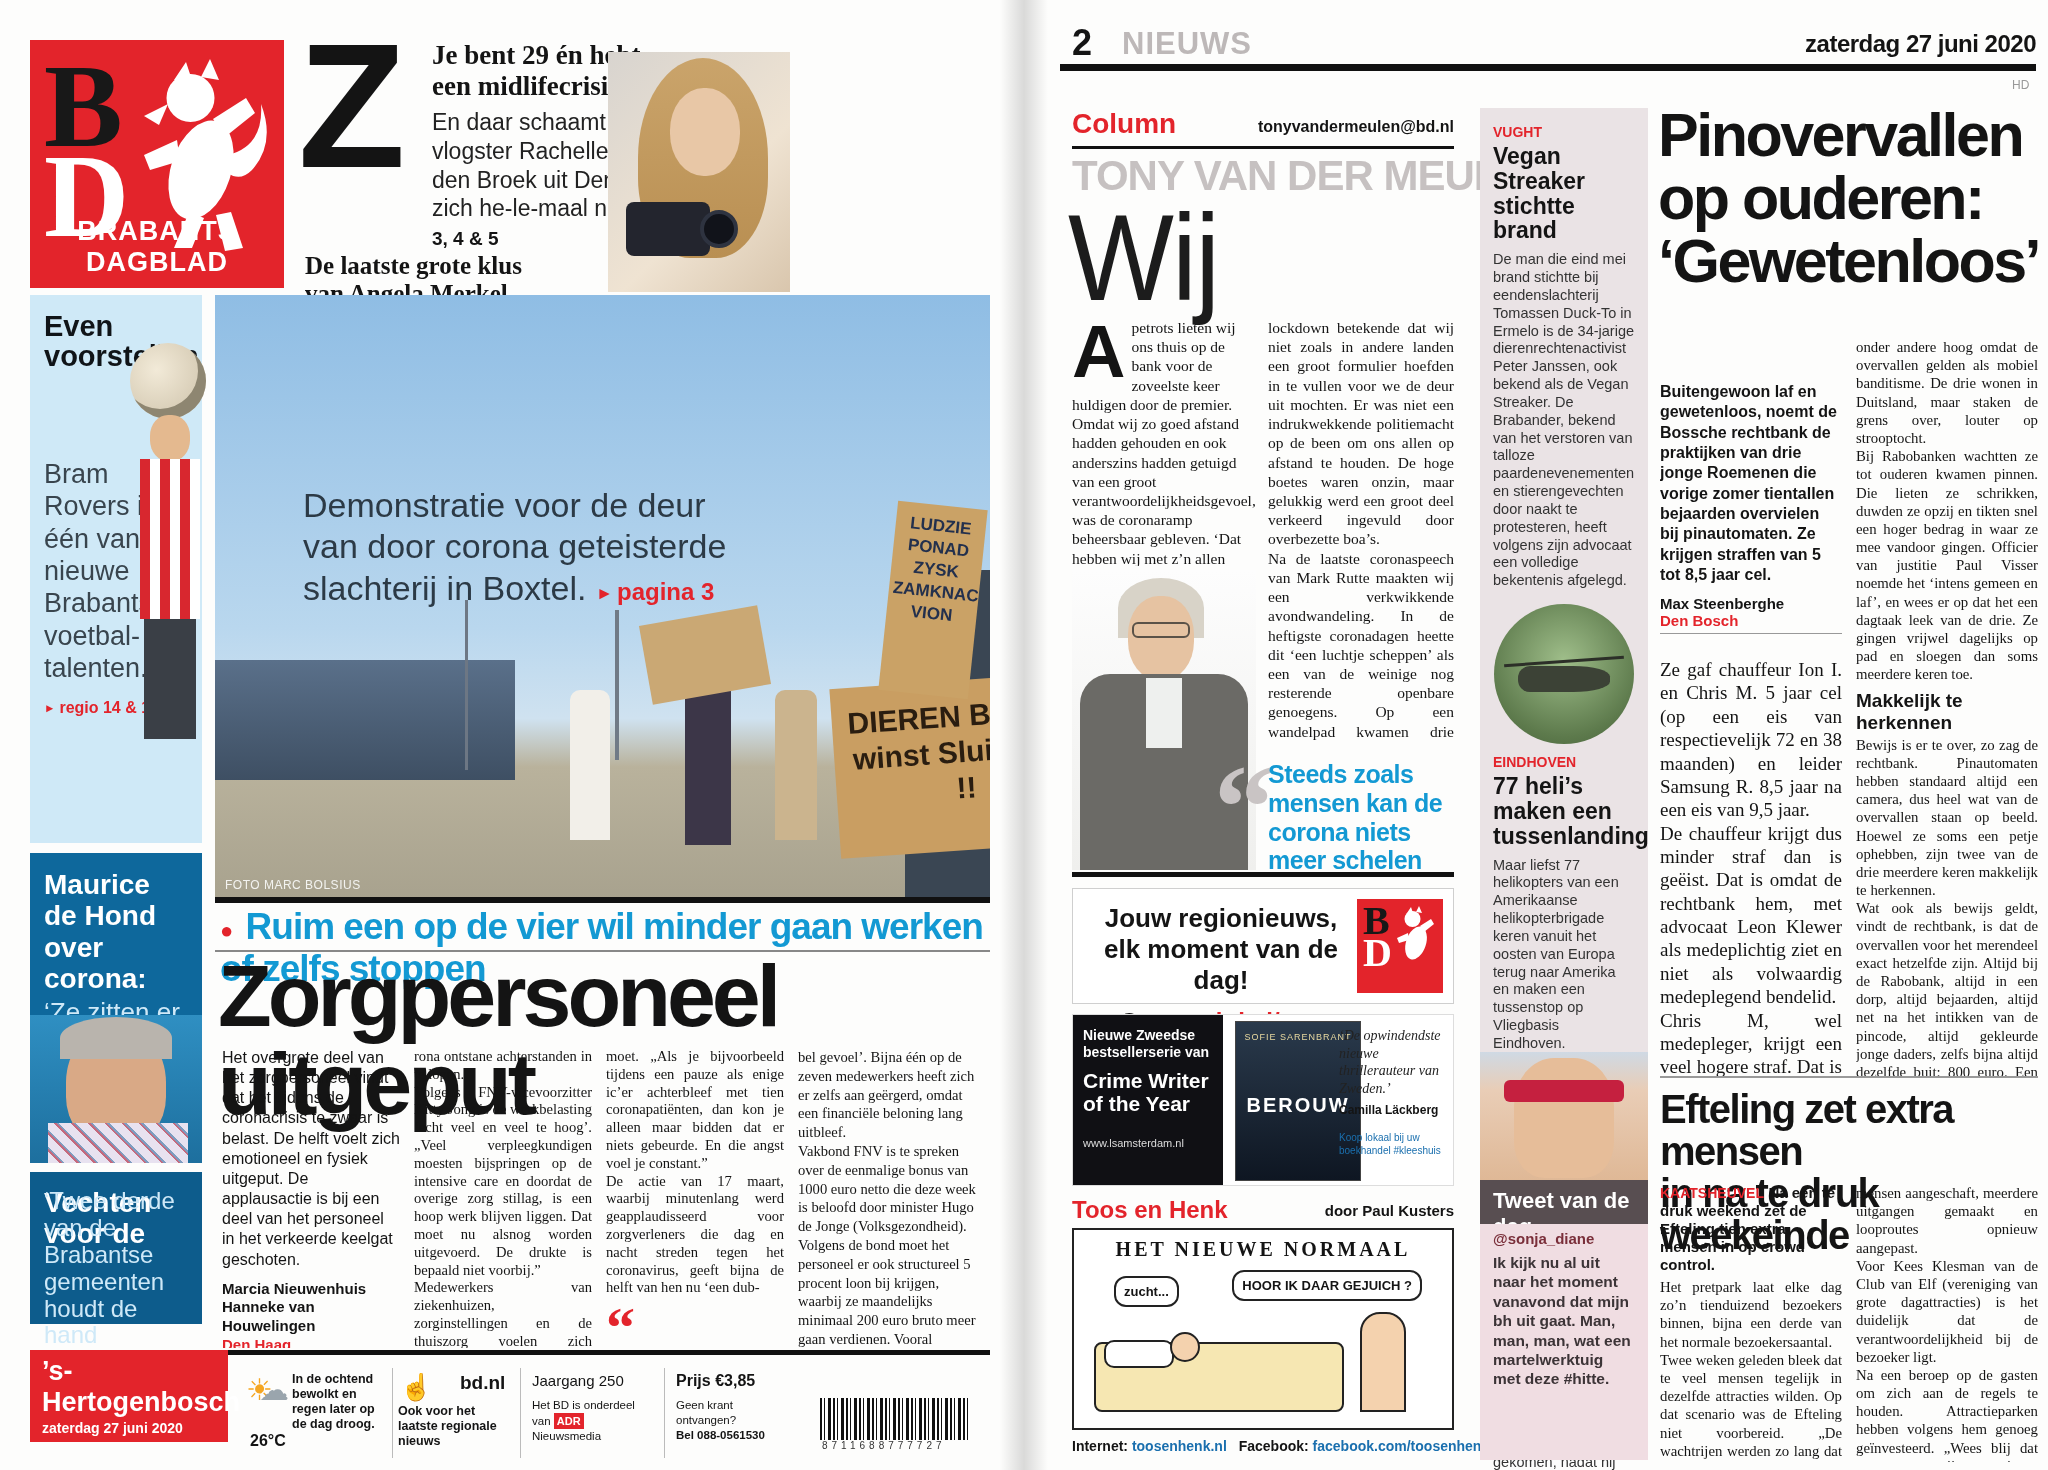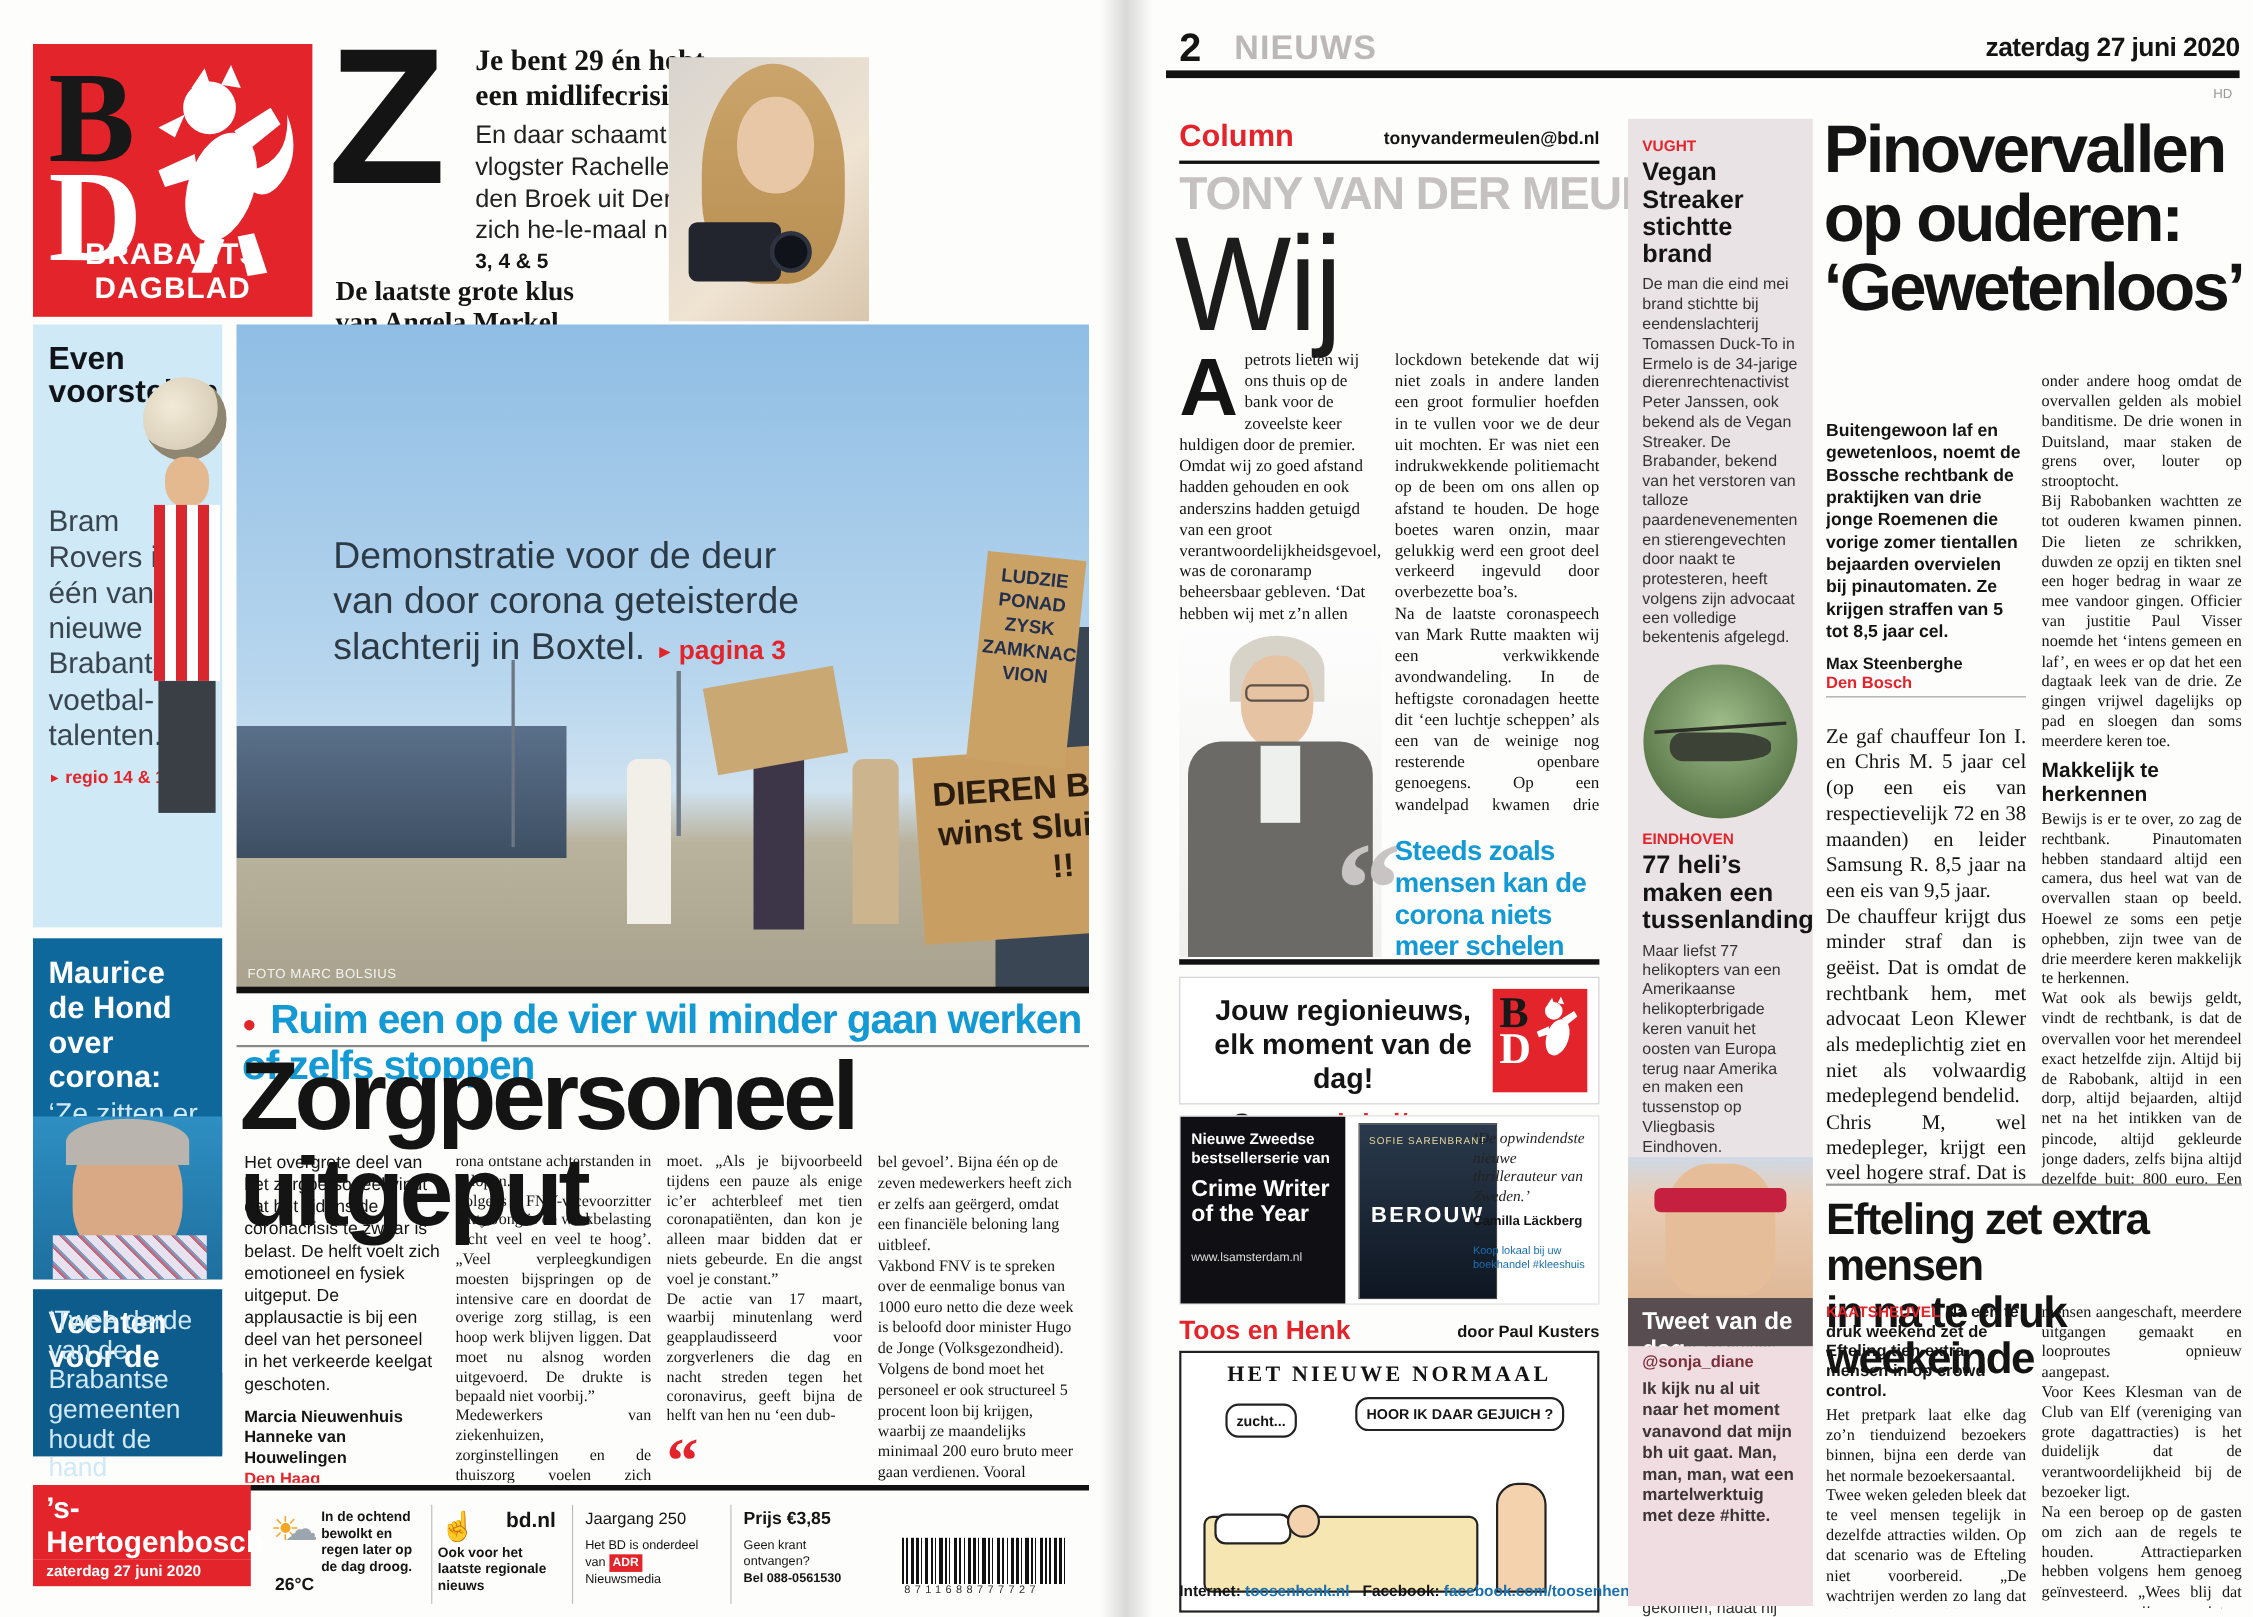--- a/index.html
+++ b/index.html
@@ -267,21 +267,21 @@
     </div>
     <div class="abs" style="left:256px;top:0;width:126px;height:172px;padding:12px 10px;">
       <div class="serif" style="font-style:italic;font-size:14px;line-height:1.25;color:#222;">‘De opwindendste nieuwe thrillerauteur van Zweden.’</div>
       <div style="font-weight:bold;font-size:12px;margin-top:6px;">Camilla Läckberg</div>
       <div style="font-size:10px;margin-top:14px;color:#1a6fae;line-height:1.3;">Koop lokaal bij uw boekhandel #kleeshuis</div>
     </div>
   </div>
 
   <div class="abs" style="left:1072px;top:1196px;font-weight:900;font-size:24px;color:var(--red);">Toos en Henk</div>
   <div class="abs" style="left:1290px;top:1202px;width:164px;text-align:right;font-weight:bold;font-size:15px;">door Paul Kusters</div>
-  <div class="abs ovh" style="left:1072px;top:1228px;width:382px;height:238px;border:2px solid #222;background:#fff;">
+  <div class="abs ovh" style="left:1072px;top:1228px;width:382px;height:202px;border:2px solid #222;background:#fff;">
     <div style="text-align:center;margin-top:8px;font-family:var(--serif);font-weight:bold;font-size:20px;letter-spacing:3px;">HET NIEUWE NORMAAL</div>
     <div style="position:absolute;left:40px;top:46px;" class="speech">zucht...</div>
     <div style="position:absolute;right:30px;top:40px;" class="speech">HOOR IK DAAR GEJUICH ?</div>
     <div class="abs" style="left:20px;bottom:16px;width:250px;height:70px;background:#f6e7b2;border:2px solid #222;border-radius:8px;"></div>
     <div class="abs" style="left:30px;bottom:60px;width:70px;height:28px;background:#fff;border:2px solid #222;border-radius:10px;"></div>
     <div class="abs" style="left:96px;bottom:66px;width:30px;height:30px;background:#f4d2ae;border:2px solid #222;border-radius:50%;"></div>
     <div class="abs" style="right:46px;bottom:16px;width:46px;height:100px;background:#f4d2ae;border:2px solid #222;border-radius:20px 20px 0 0;"></div>
   </div>
   <div class="abs" style="left:1072px;top:1438px;font-size:14px;font-weight:bold;">
     <span>Internet:</span>

